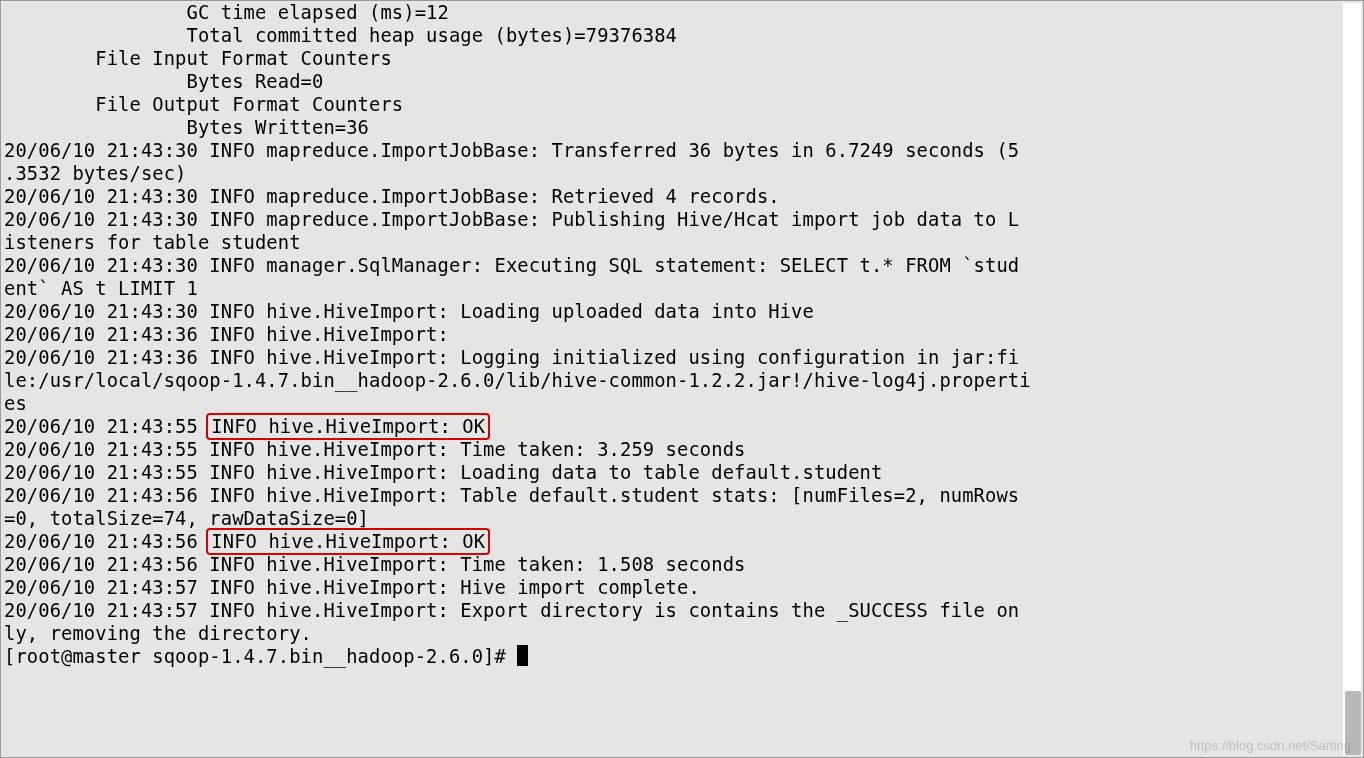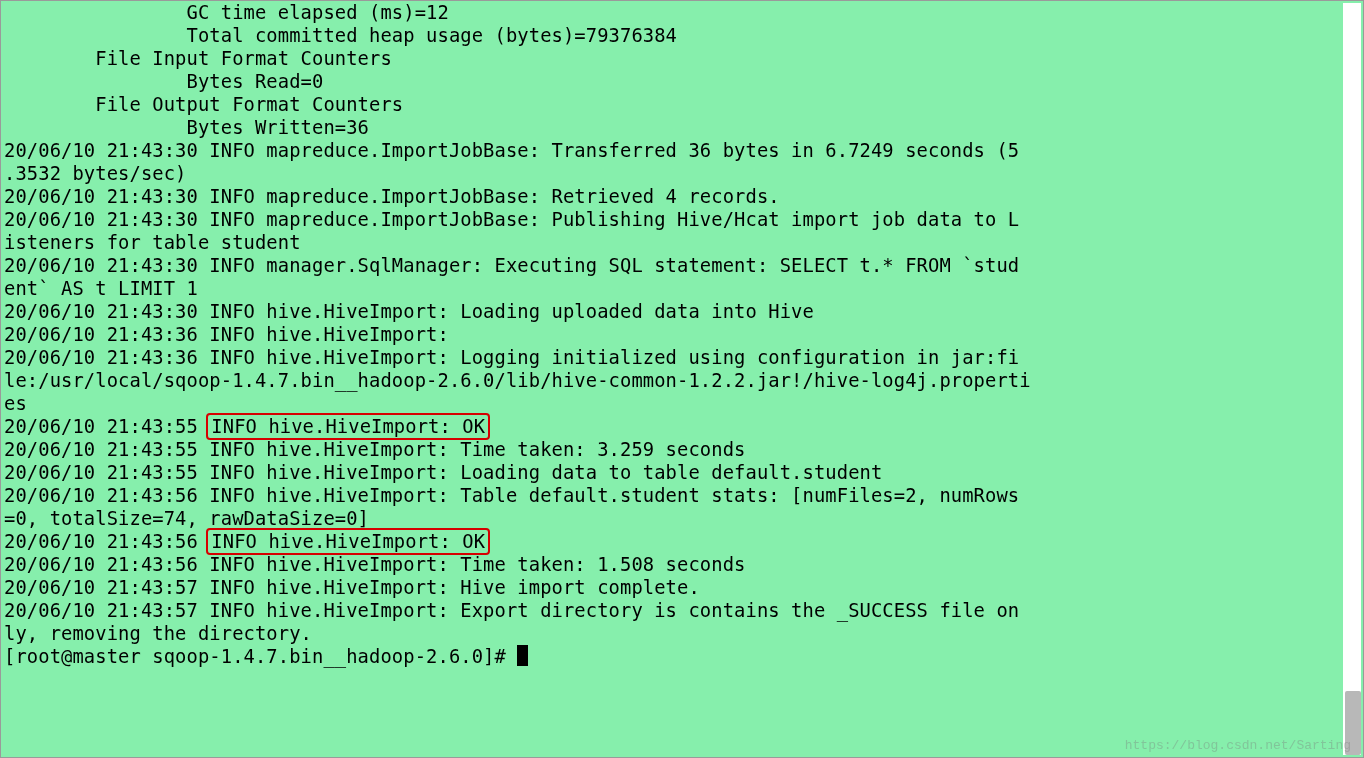--- a/index.html
+++ b/index.html
@@ -1,21 +1,21 @@
 <!DOCTYPE html>
 <html><head>
 <meta charset="utf-8">
 <style>
   * { margin:0; padding:0; box-sizing:border-box; }
   html,body { width:1364px; height:758px; background:#fff; font-family:"DejaVu Sans Mono","Courier New",monospace; }
   .frame {
     position:relative;
     width:1364px; height:758px;
     border:1px solid #9a9a9a;
-    background:#86efac;
+    background:#e5e5e5;
     overflow:hidden;
   }
   .term {
     position:absolute;
     left:3px; top:0px; right:24px; bottom:2px;
     font-size:18.8px;
     line-height:23px;
     color:#000;
     white-space:pre;
     overflow:hidden;
@@ -44,21 +44,21 @@
   .sbthumb {
     position:absolute;
     right:0; bottom:0;
     width:16px; height:64px;
     background:#b8b8b8;
     border-radius:2px;
   }
   .wm {
     position:absolute;
     right:12px; bottom:4px;
-    font-family:Liberation Mono, monospace;
+    font-family:Liberation Sans, sans-serif;
     font-size:13px;
     color:rgba(120,120,120,0.35);
     pointer-events:none;
   }
 </style>
 </head>
 <body>
 
 <div class="frame">
 

